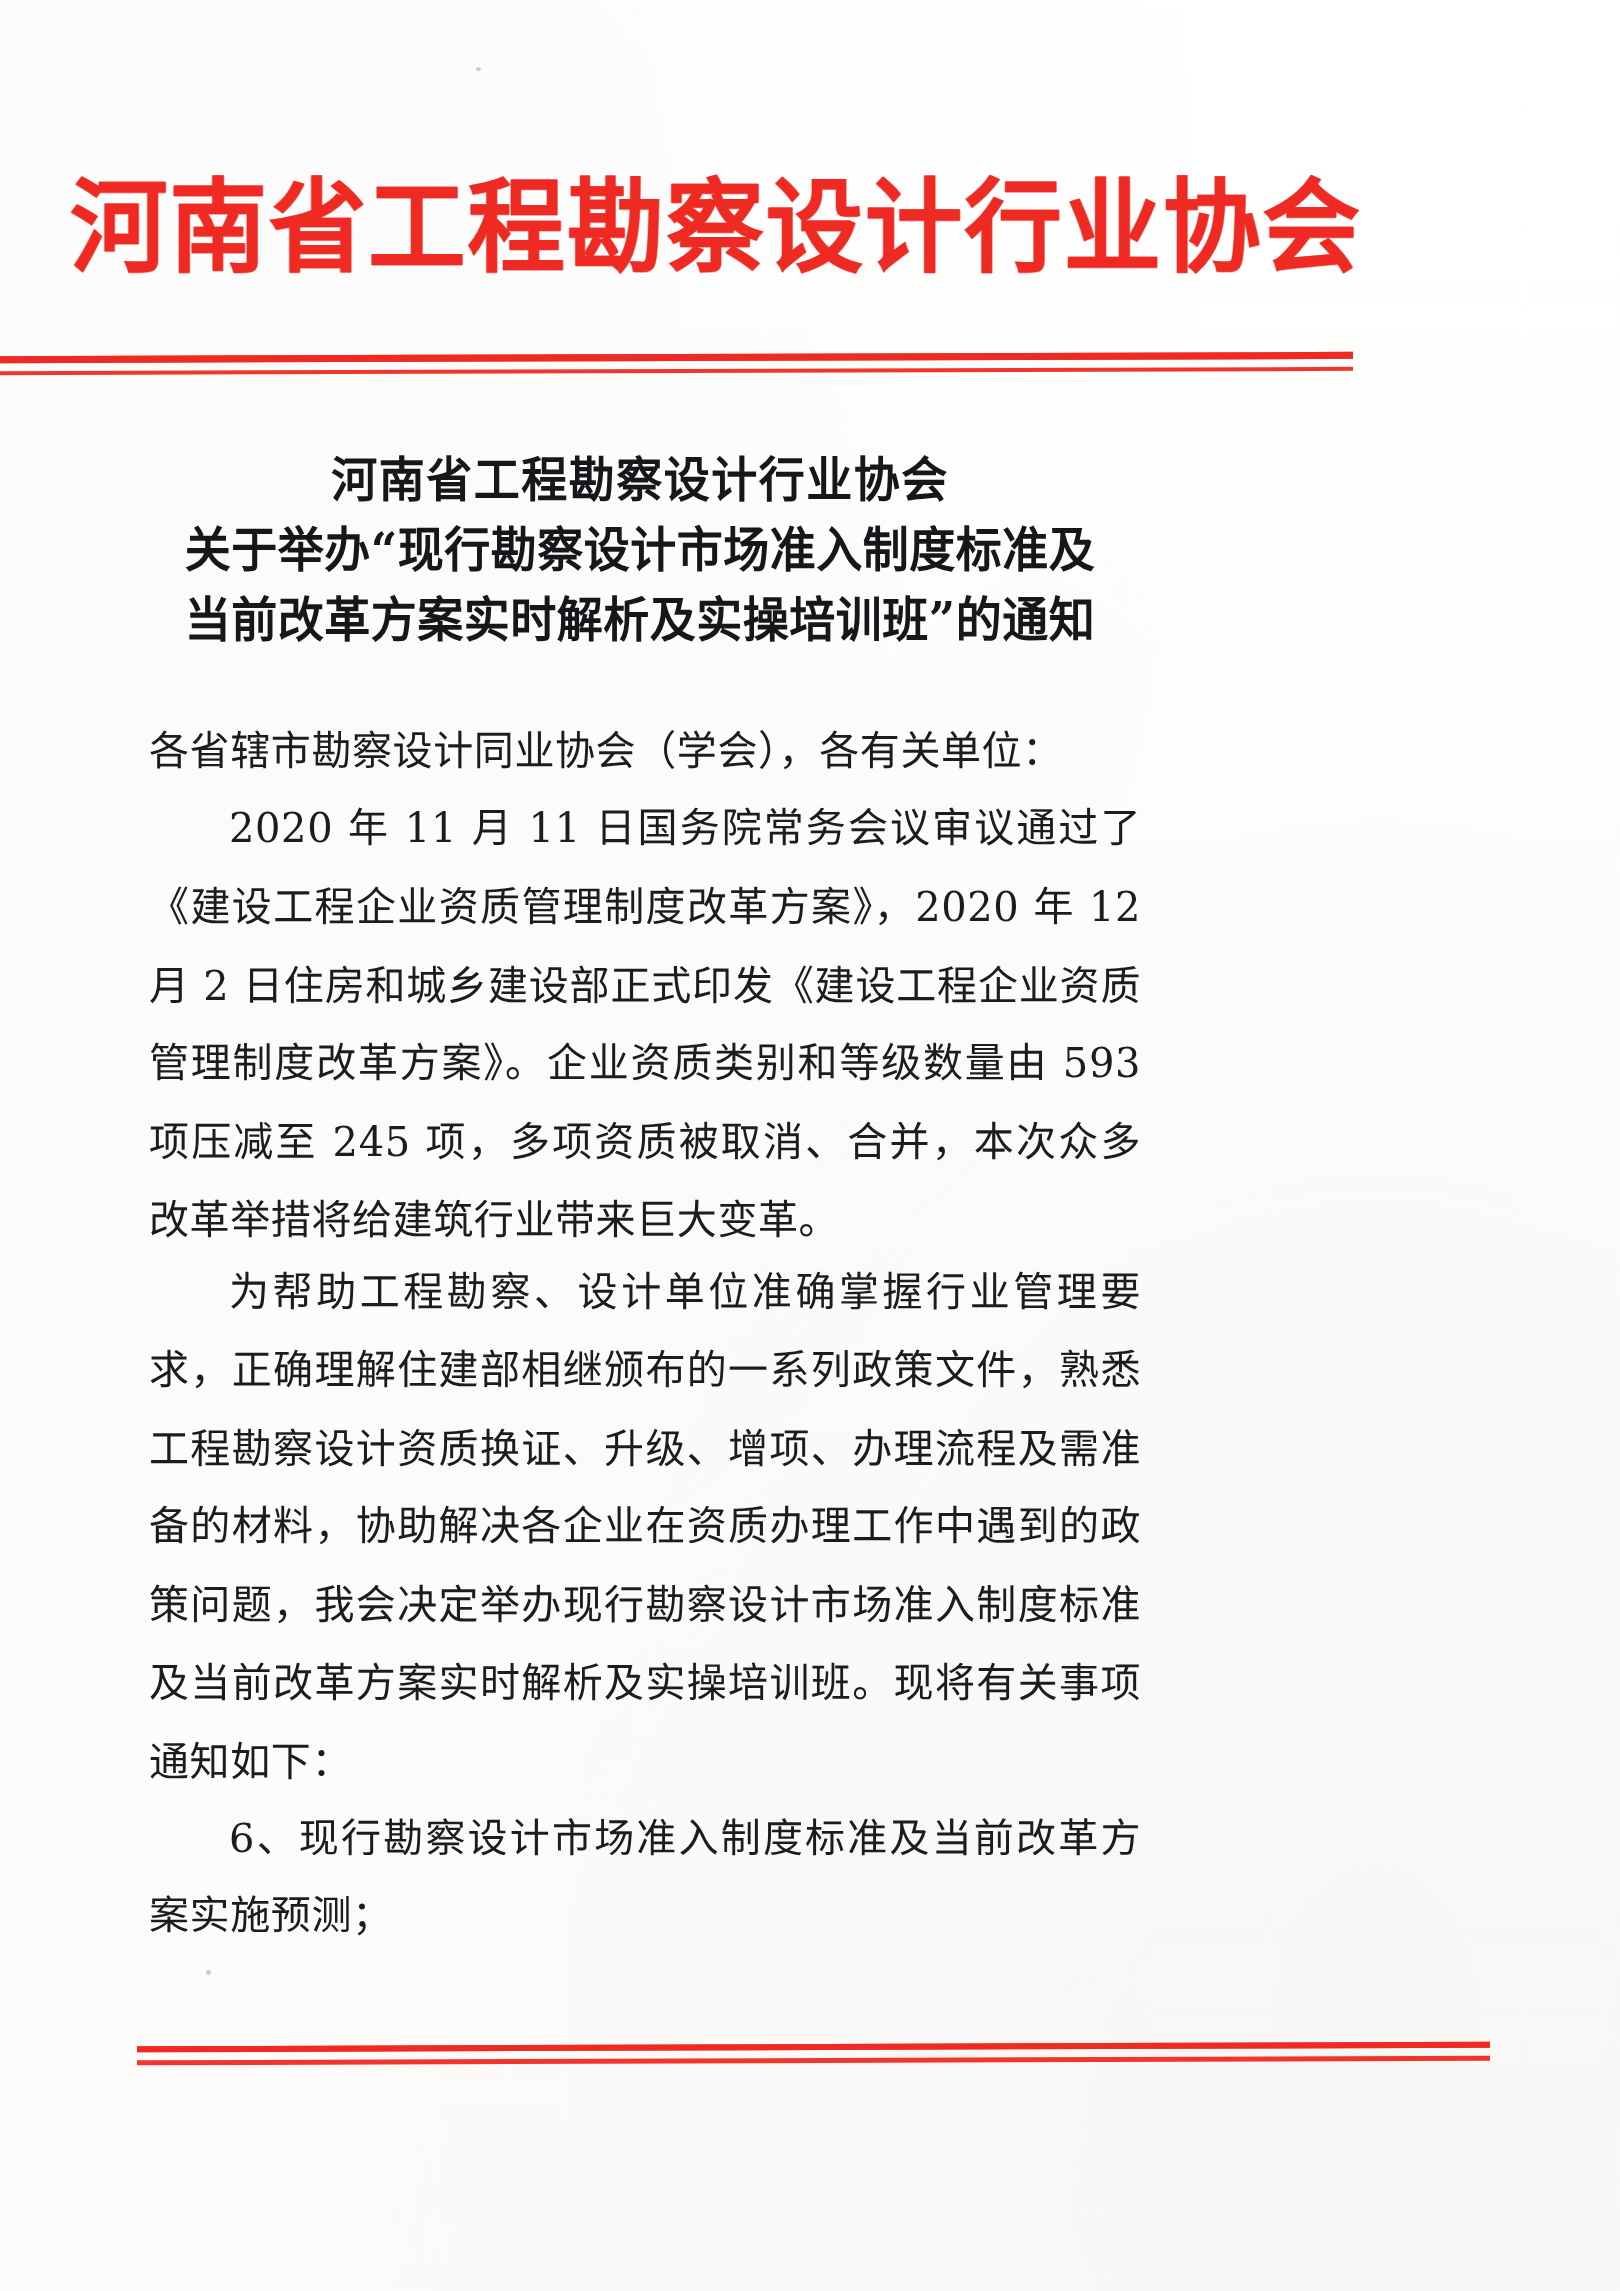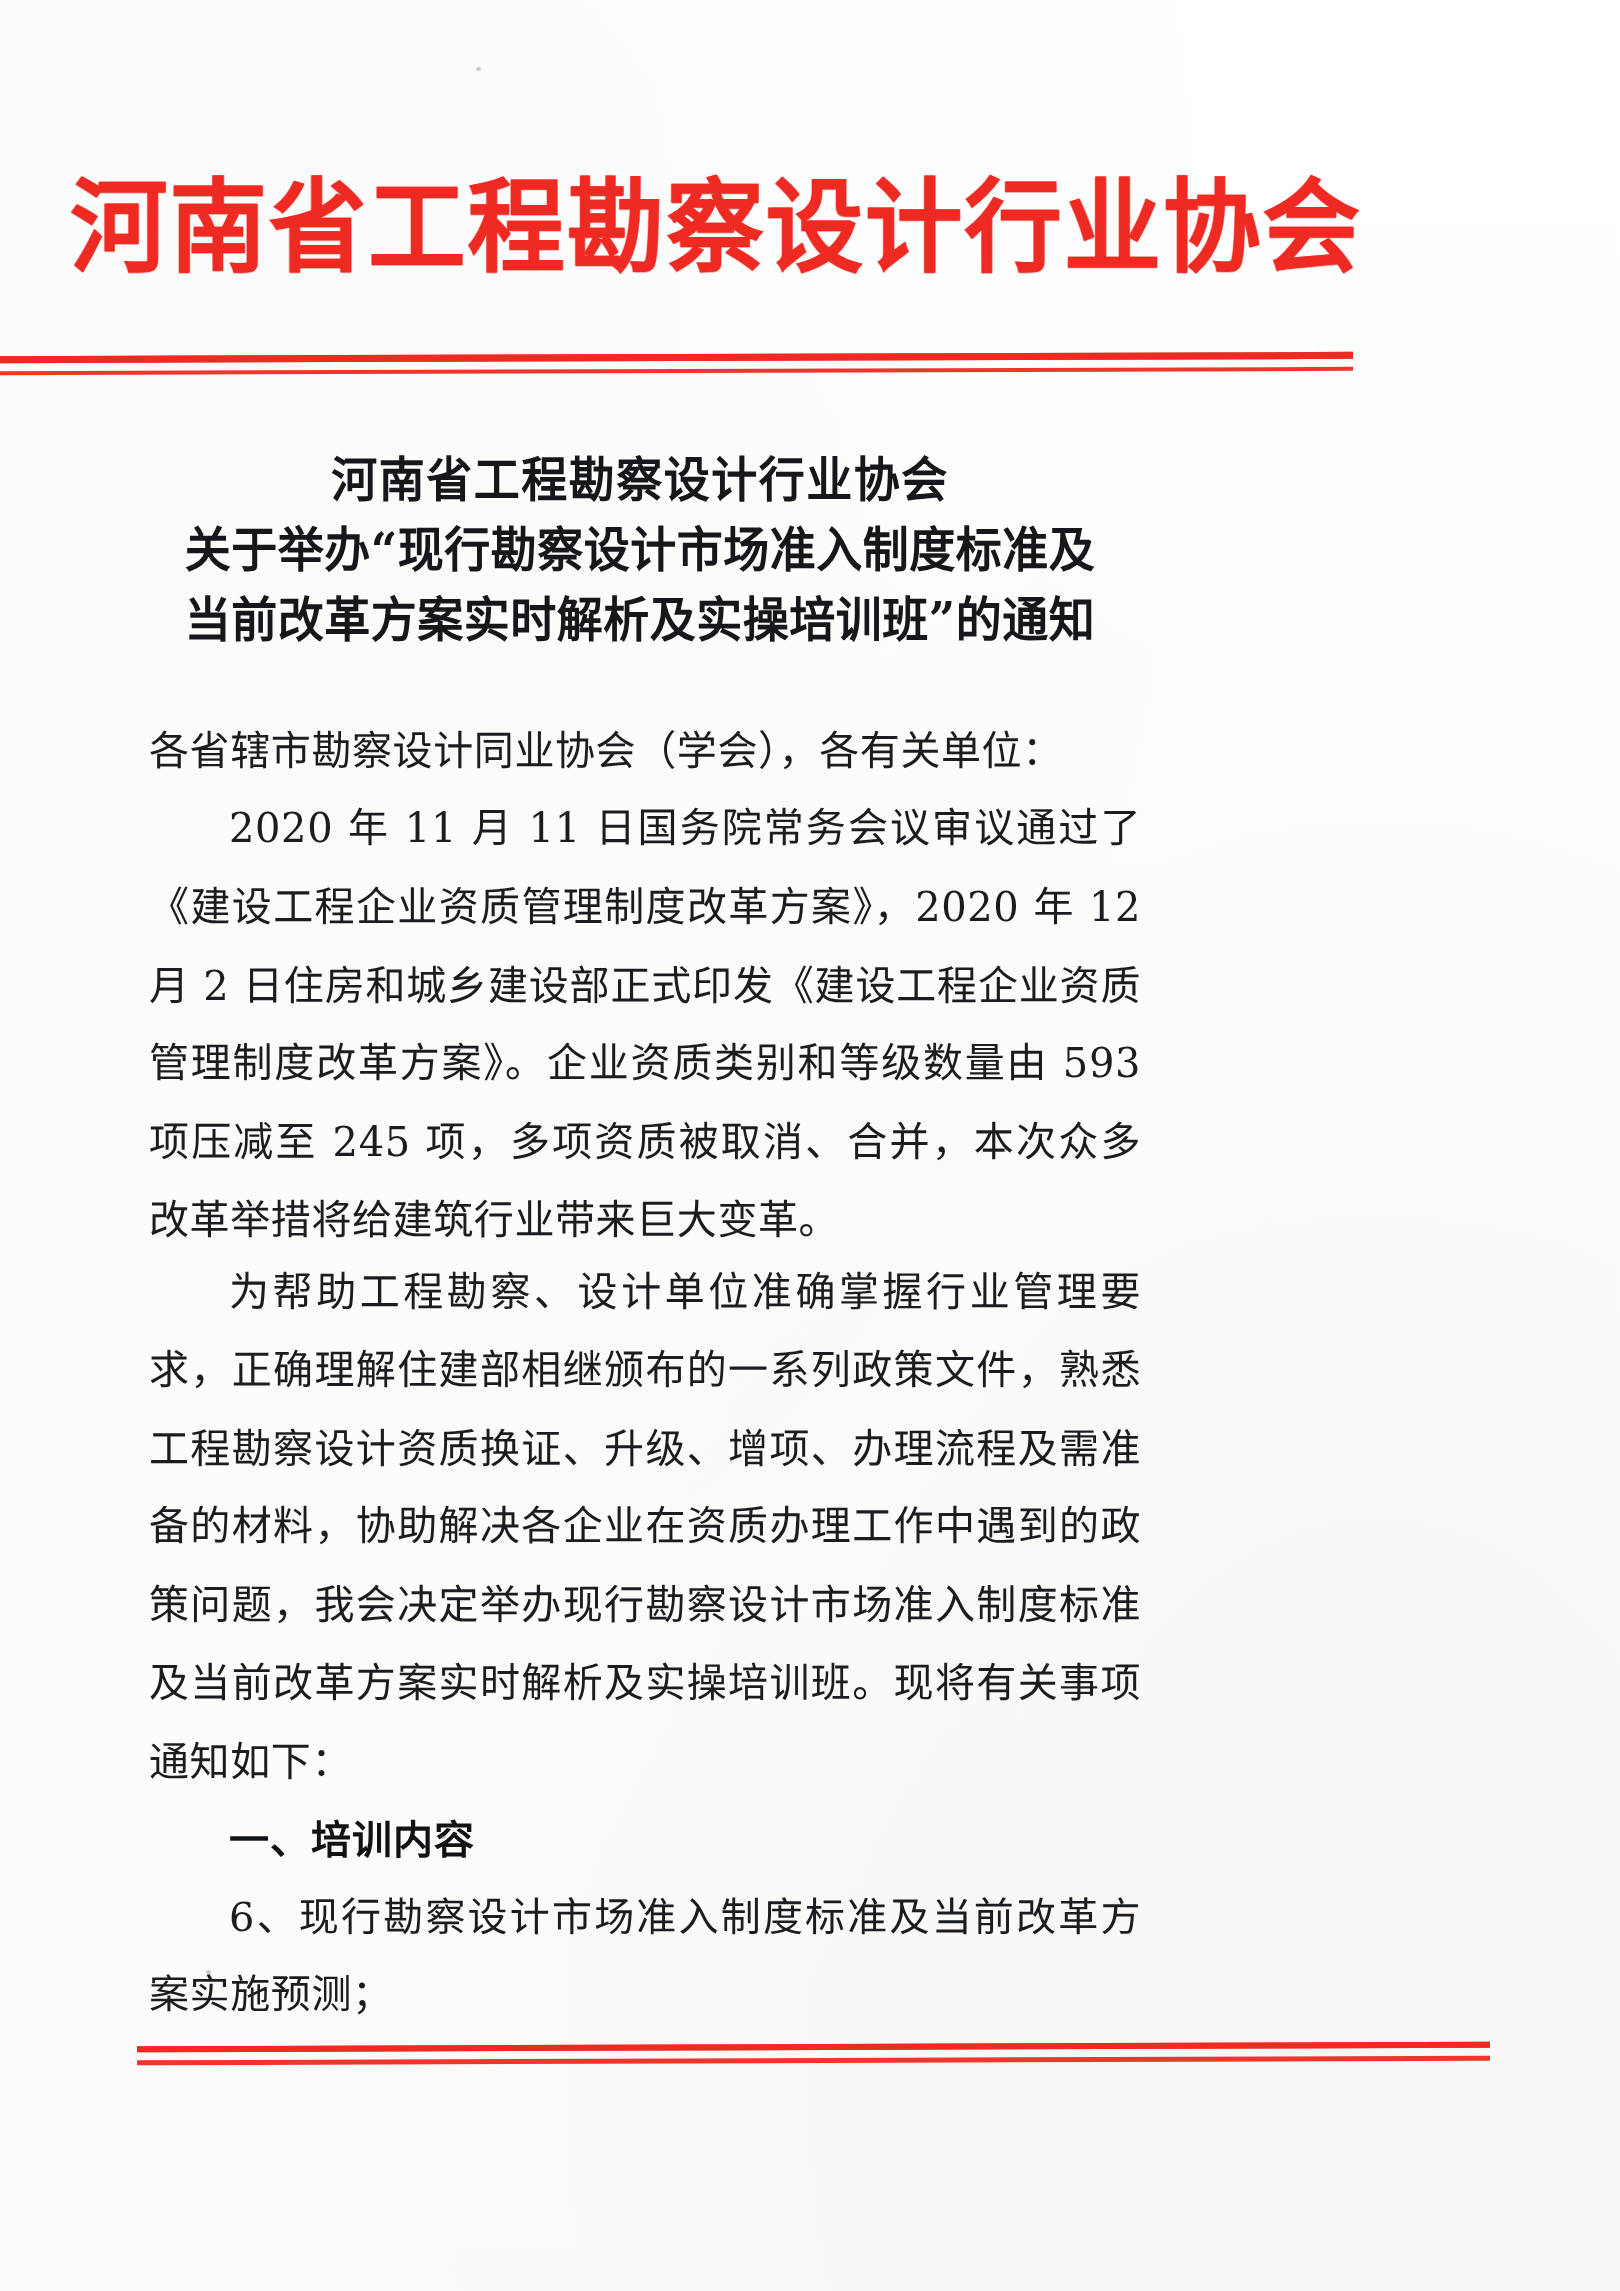--- a/index.html
+++ b/index.html
@@ -185,21 +185,20 @@
       <div class="tline wide">当前改革方案实时解析及实操培训班”的通知</div>
     </div>
 
     <div class="body-wrap">
       <p class="para salutation">各省辖市勘察设计同业协会（学会），各有关单位：</p>
 
       <p class="para indent">2020 年 11 月 11 日国务院常务会议审议通过了《建设工程企业资质管理制度改革方案》，2020 年 12 月 2 日住房和城乡建设部正式印发《建设工程企业资质管理制度改革方案》。企业资质类别和等级数量由 593 项压减至 245 项，多项资质被取消、合并，本次众多改革举措将给建筑行业带来巨大变革。</p>
 
       <p class="para indent">为帮助工程勘察、设计单位准确掌握行业管理要求，正确理解住建部相继颁布的一系列政策文件，熟悉工程勘察设计资质换证、升级、增项、办理流程及需准备的材料，协助解决各企业在资质办理工作中遇到的政策问题，我会决定举办现行勘察设计市场准入制度标准及当前改革方案实时解析及实操培训班。现将有关事项通知如下：</p>
 
-      <p class="section-heading">一、培训内容</p>
 
       <p class="list-item">6、现行勘察设计市场准入制度标准及当前改革方案实施预测；</p>
     </div>
 
   </div>
 
   <div class="rule-block footer-rules">
     <div class="rule-thick"></div>
     <div class="rule-gap"></div>
     <div class="rule-thin"></div>

